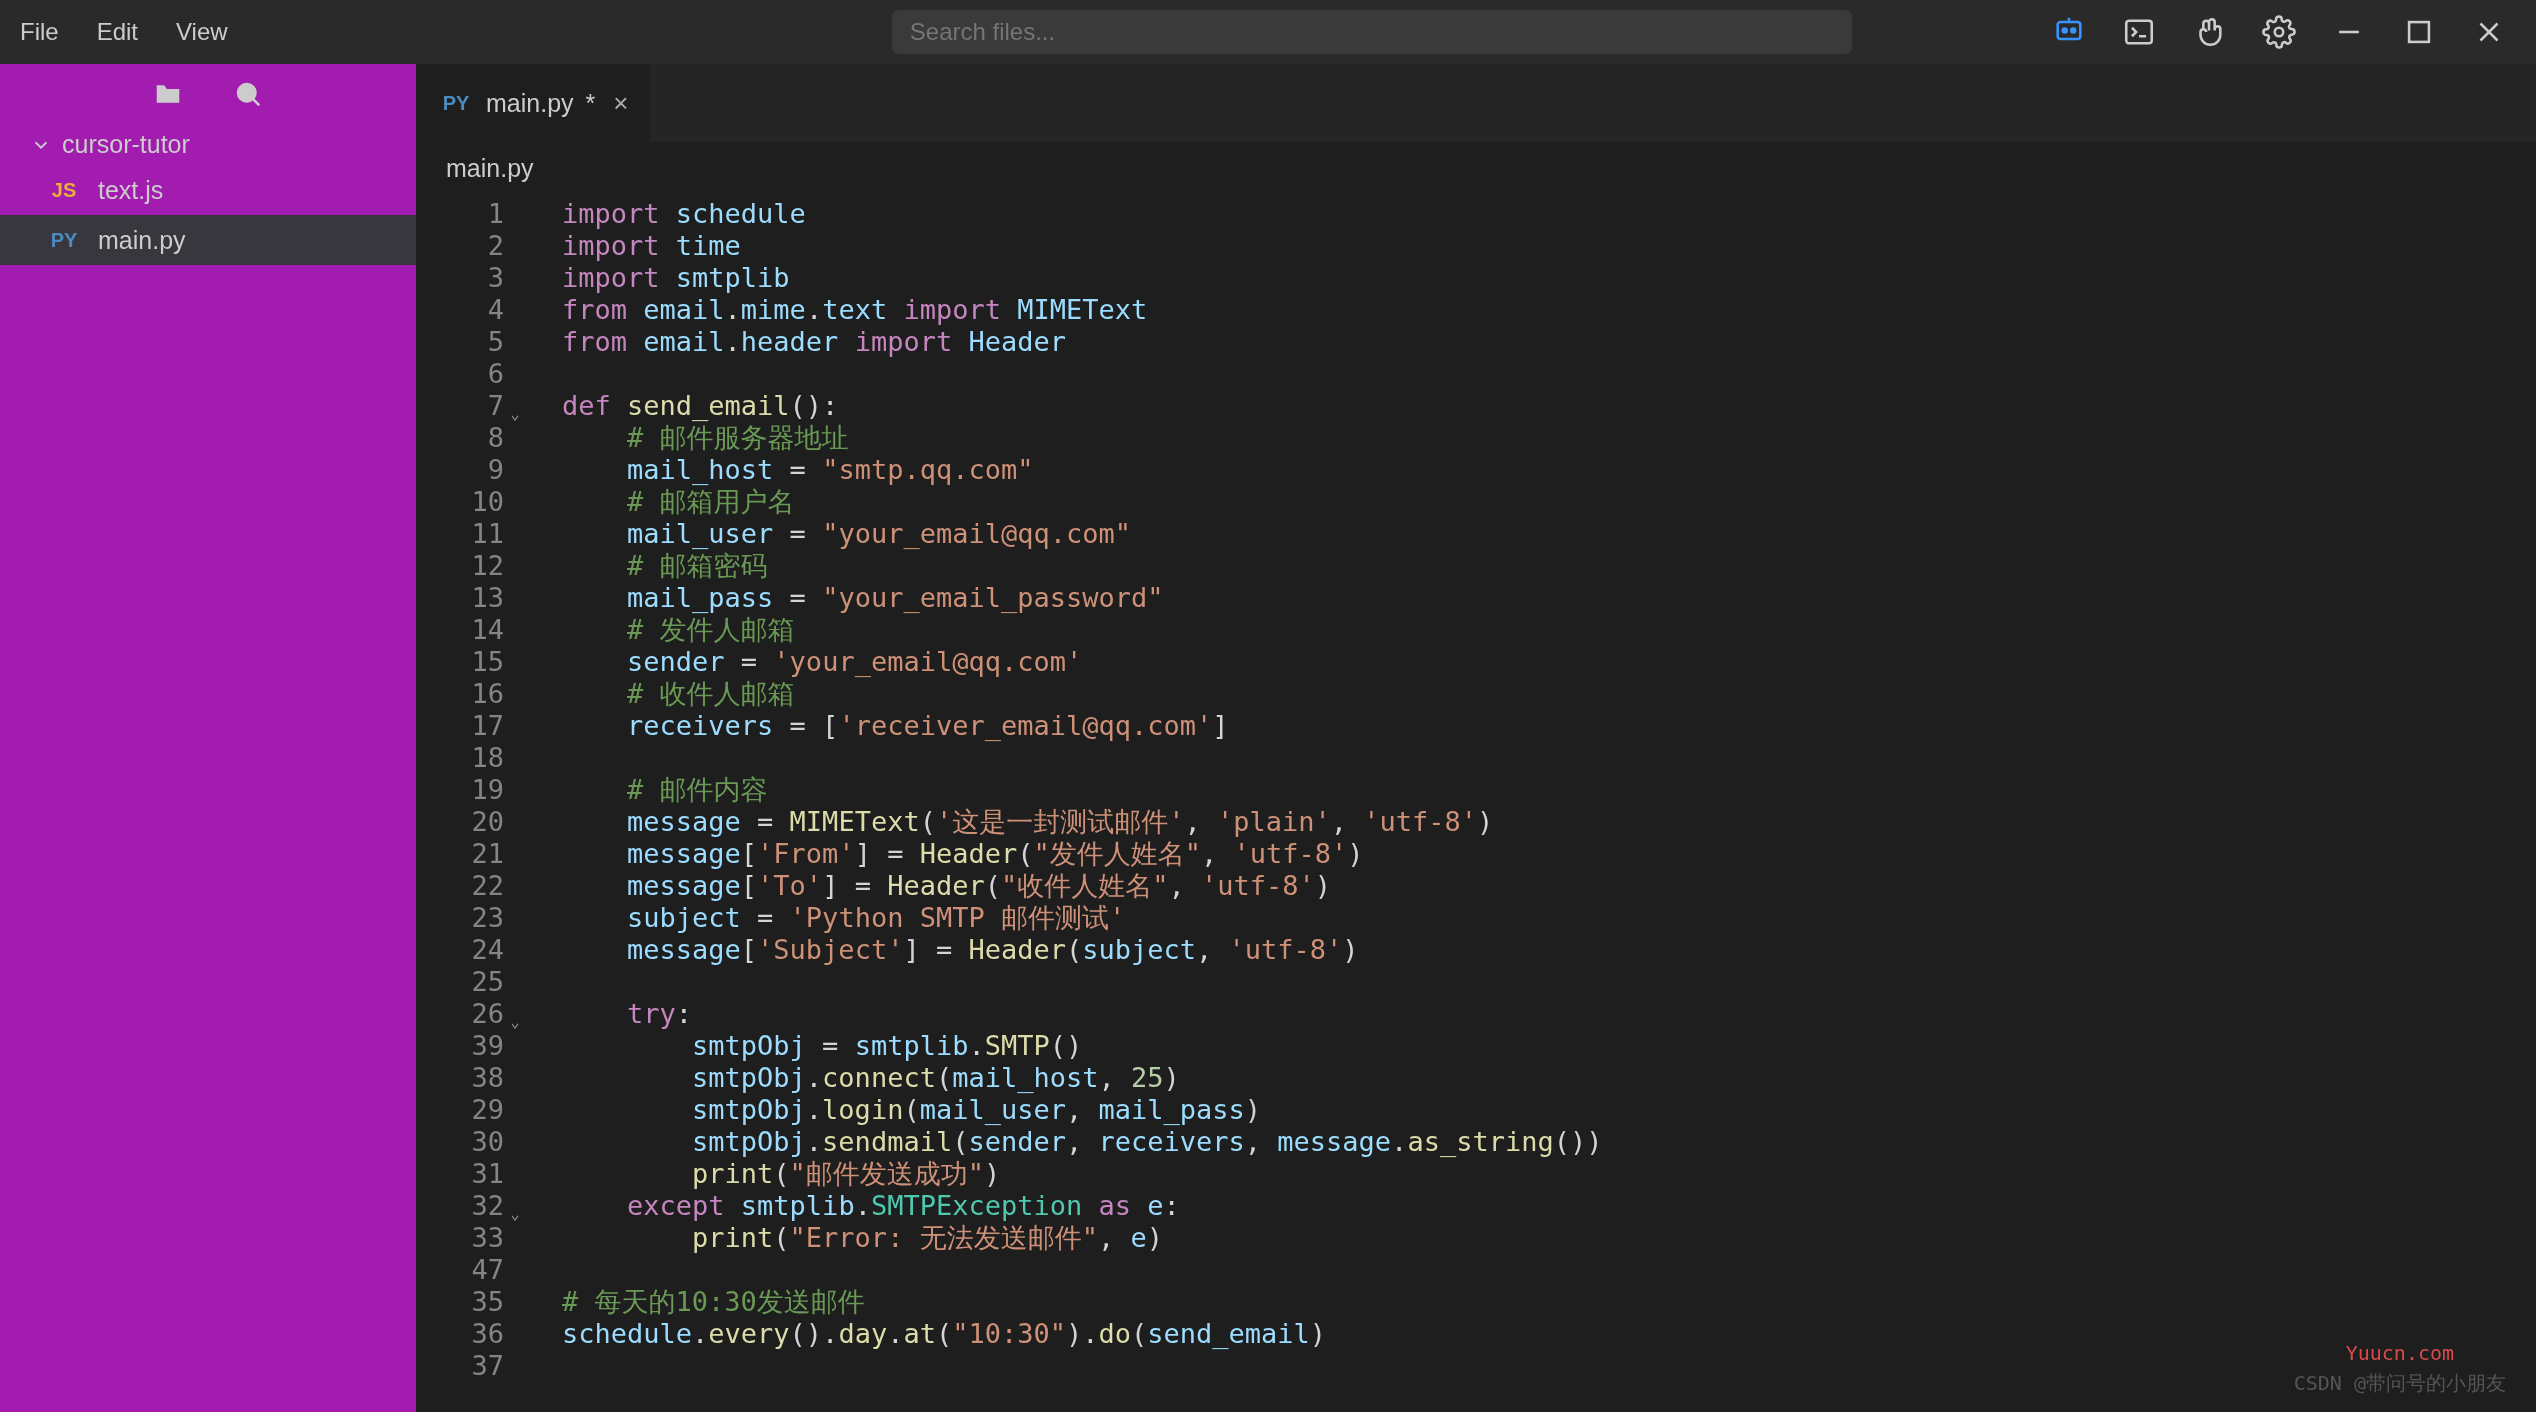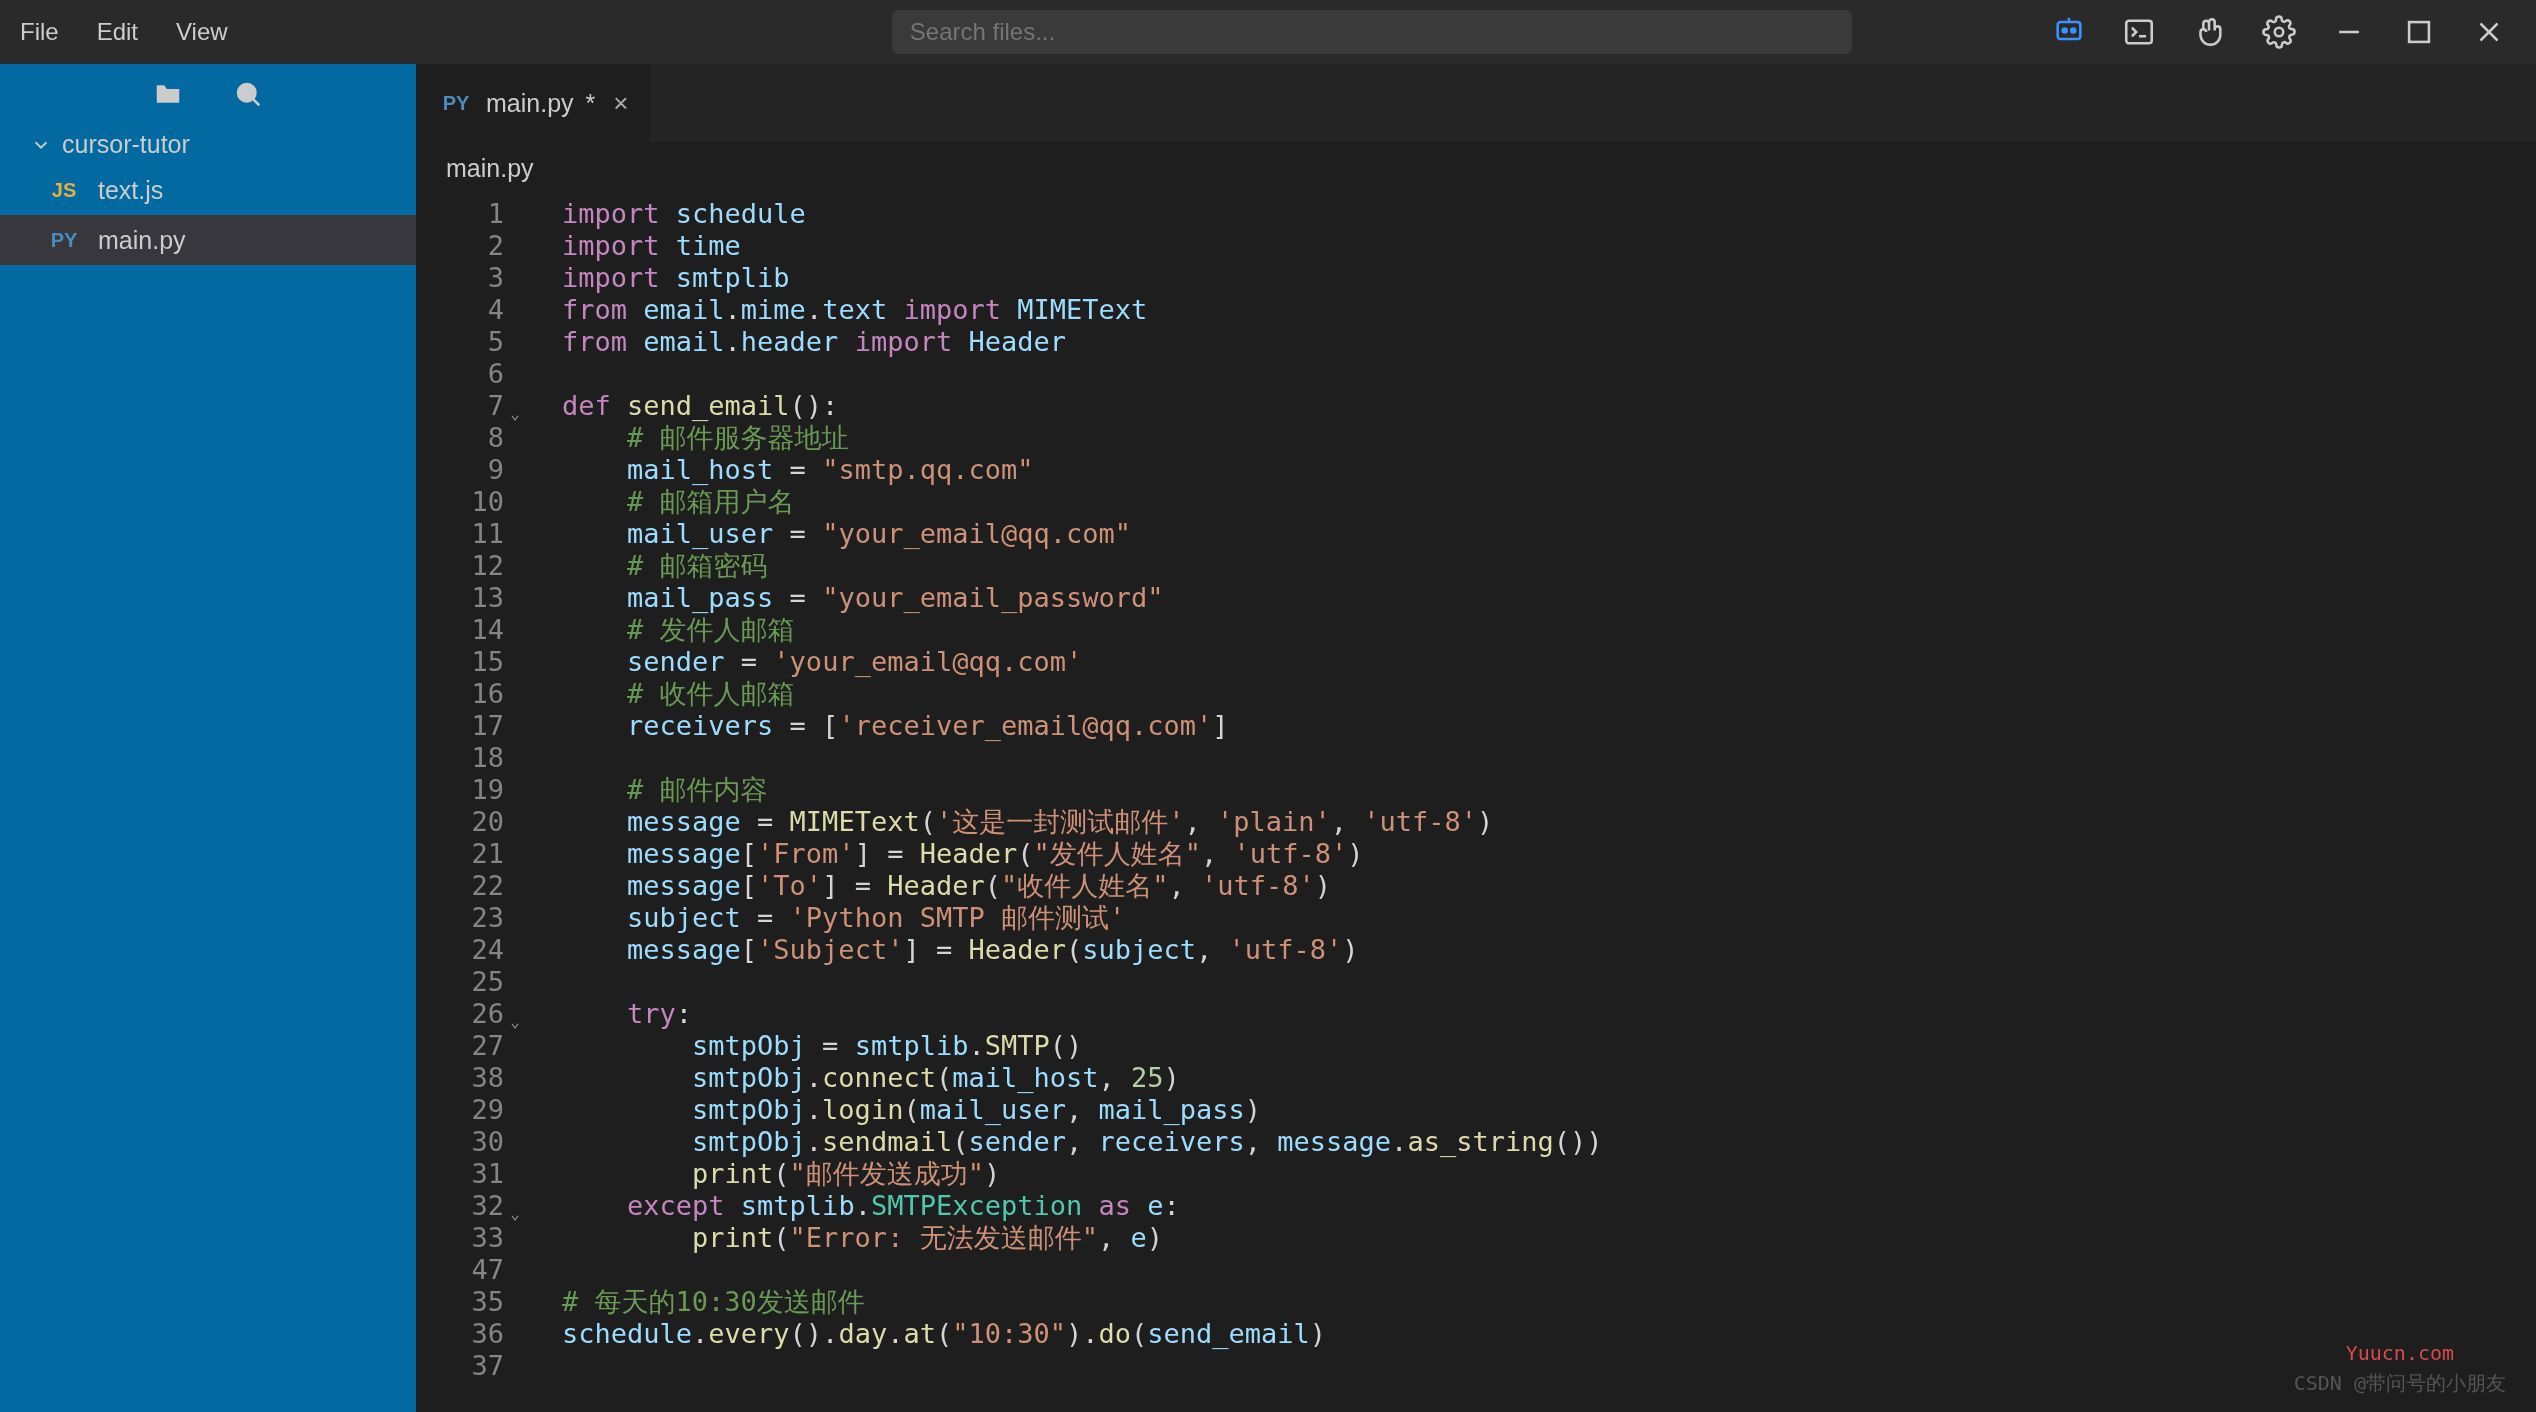--- a/index.html
+++ b/index.html
@@ -5,21 +5,21 @@
 * { margin:0; padding:0; box-sizing:border-box; }
 body { font-family:-apple-system,"Segoe UI",sans-serif; background:#1e1e1e; color:#ccc; overflow:hidden; width:2536px; height:1412px; }
 .titlebar { height:64px; background:#2a2a2a; display:flex; align-items:center; padding:16px 20px; }
 .menu { display:flex; gap:38px; font-size:24px; color:#ccc; }
 .menu span { cursor:pointer; }
 .search-box { margin-left:auto; margin-right:auto; width:960px; height:44px; background:#3a3a3a; border-radius:6px; display:flex; align-items:center; padding:0 18px; }
 .search-box input { background:transparent; border:none; outline:none; color:#e5e5e5; font-size:24px; width:100%; }
 .title-icons { display:flex; gap:36px; align-items:center; position:absolute; right:30px; }
 .title-icons svg, .title-icons .ico { width:34px; height:34px; cursor:pointer; }
 .main { display:flex; height:calc(100% - 64px); }
-.sidebar { width:416px; background:#0369a1; display:flex; flex-direction:column; }
+.sidebar { width:416px; background:#a21caf; display:flex; flex-direction:column; }
 .side-top { height:60px; display:flex; align-items:center; justify-content:center; gap:50px; }
 .side-top svg { width:30px; height:30px; fill:#ccc; cursor:pointer; }
 .project { padding:6px 16px 6px 30px; display:flex; align-items:center; gap:10px; font-size:25px; color:#ccc; }
 .project svg { width:22px; height:22px; }
 .file-item { padding:6px 16px 6px 46px; display:flex; align-items:center; gap:16px; font-size:25px; cursor:pointer; height:50px; }
 .file-item.active { background:#37373d; }
 .badge { font-size:20px; font-weight:bold; width:36px; text-align:center; }
 .badge.js { color:#e8b03b; }
 .badge.py { color:#4b8bbe; }
 .editor-area { flex:1; display:flex; flex-direction:column; background:#1e1e1e; }
@@ -147,21 +147,21 @@
           <div class="ln">17</div>
           <div class="ln">18</div>
           <div class="ln">19</div>
           <div class="ln">20</div>
           <div class="ln">21</div>
           <div class="ln">22</div>
           <div class="ln">23</div>
           <div class="ln">24</div>
           <div class="ln">25</div>
           <div class="ln">26<span class="fold">⌄</span></div>
-          <div class="ln">27</div>
+          <div class="ln">39</div>
           <div class="ln">38</div>
           <div class="ln">29</div>
           <div class="ln">30</div>
           <div class="ln">31</div>
           <div class="ln">32<span class="fold">⌄</span></div>
           <div class="ln">33</div>
           <div class="ln">47</div>
           <div class="ln">35</div>
           <div class="ln">36</div>
           <div class="ln">37</div>

